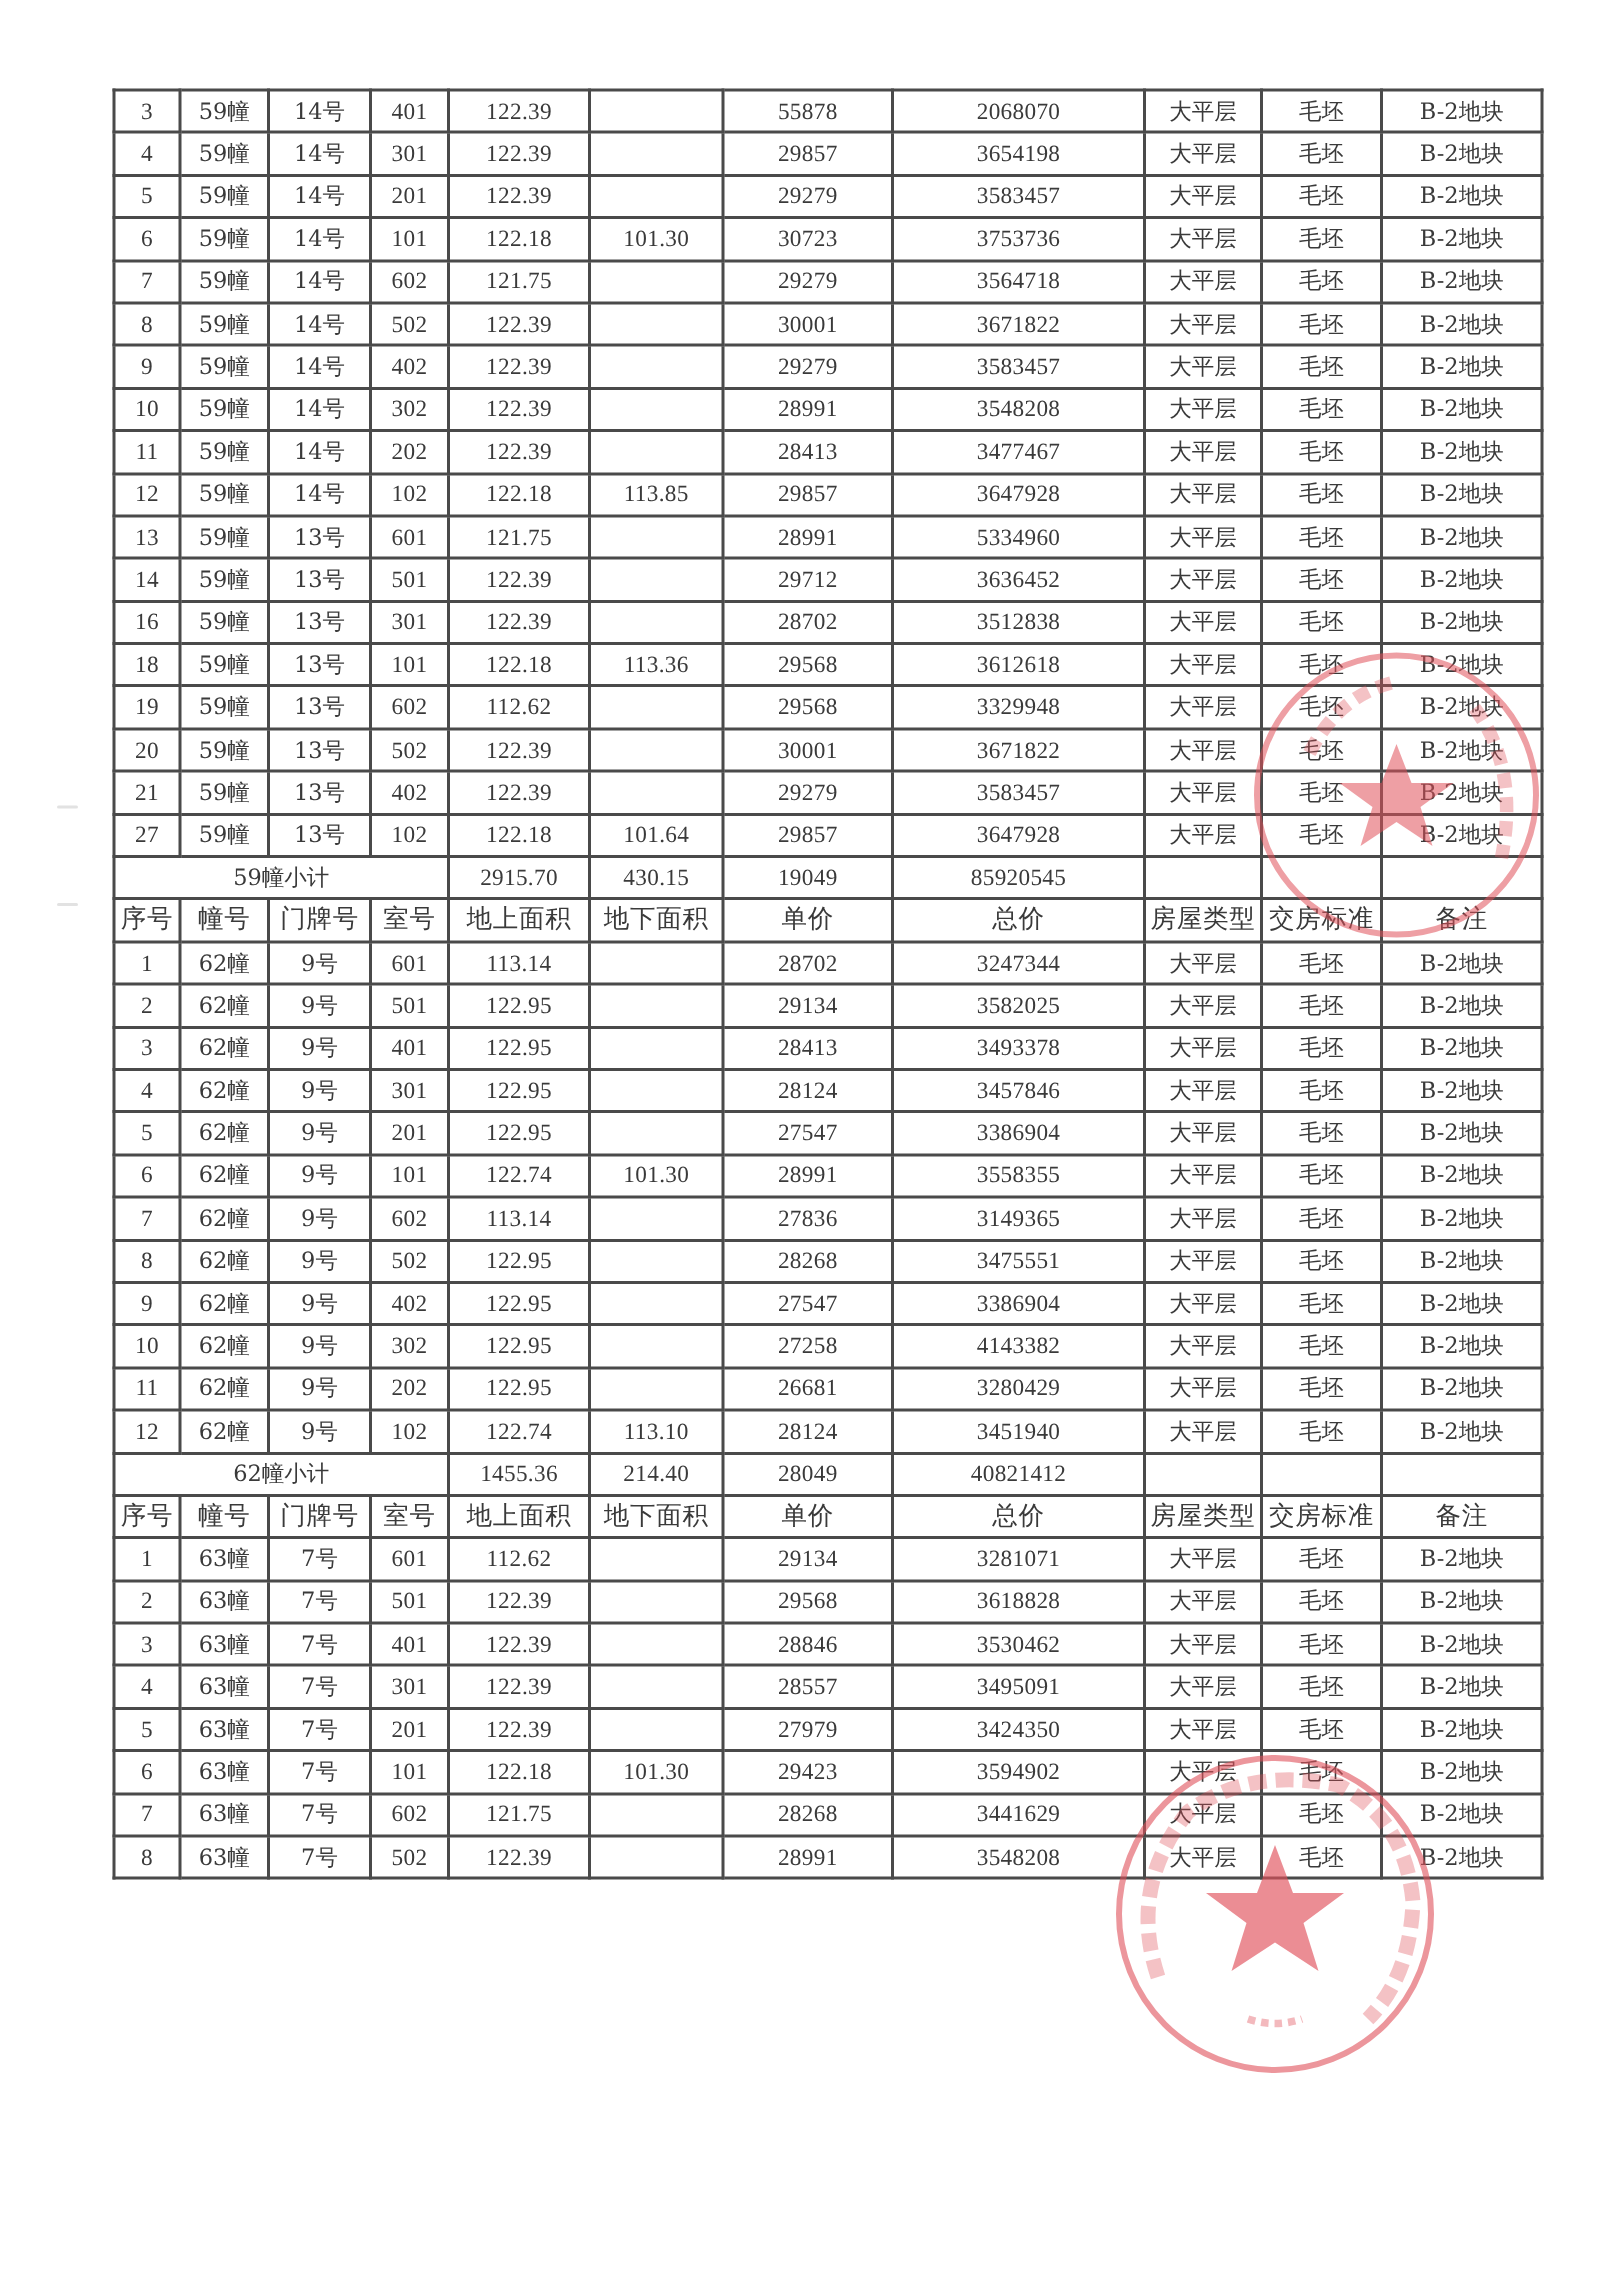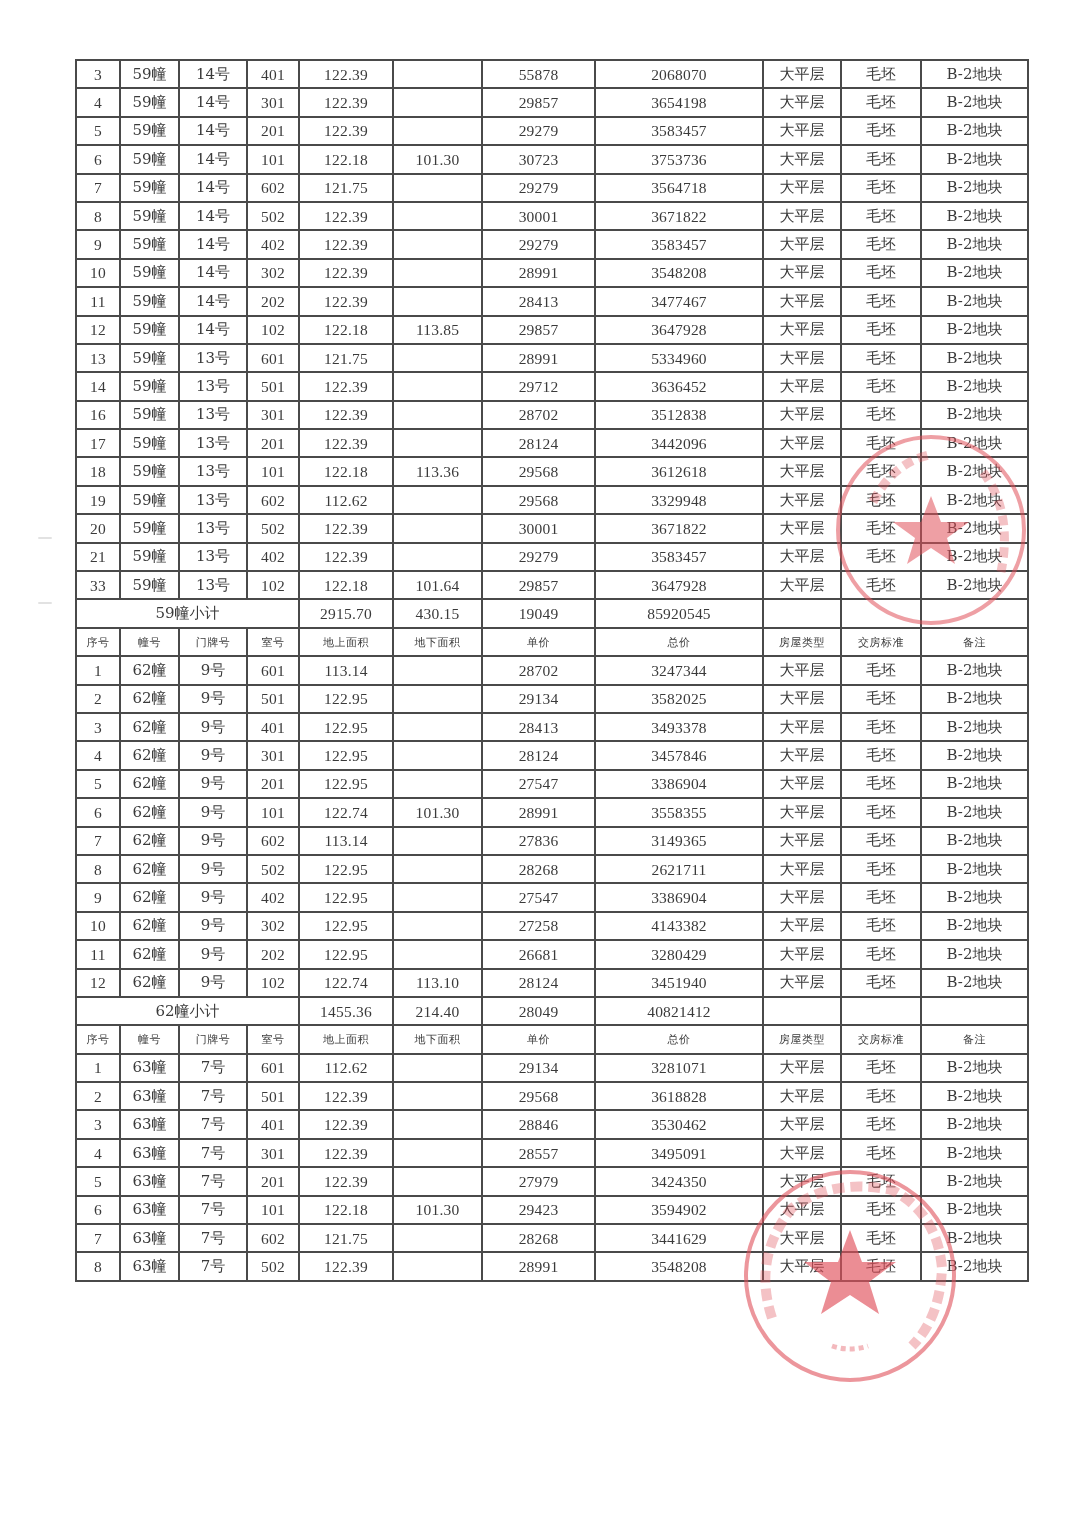--- a/index.html
+++ b/index.html
@@ -4,21 +4,21 @@
 <style>
   html, body { margin: 0; padding: 0; background: #ffffff; }
   body { width: 1080px; height: 1527px; position: relative; overflow: hidden;
          font-family: "DejaVu Serif", "Liberation Serif", serif; color: #3a3a3a; }
   #doc-table { position: absolute; left: 75px; top: 59px; border-collapse: collapse;
                table-layout: fixed; }
   #doc-table td { border: 2px solid #4a4a4a; height: 26.4px; padding: 0; text-align: center;
                   vertical-align: middle; font-size: 15px; line-height: 15px; white-space: nowrap;
                   overflow: hidden; }
   #doc-table td.num { font-family: "Liberation Serif", "DejaVu Serif", serif; font-size: 15.5px; letter-spacing: 0.2px; }
-  #doc-table tr.header td { font-size: 11px; letter-spacing: 0.5px; }
+  #doc-table tr.header td { font-size: 17px; letter-spacing: 0.5px; }
   .stamp { position: absolute; pointer-events: none; }
   .stamp svg { display: block; }
   .scan-mark { position: absolute; width: 14px; height: 2px; background: #cfcfcf; border-radius: 1px; opacity: .6; }
 </style>
 </head>
 <body>
 
 <table id="doc-table">
   <colgroup>
     <col style="width:44px">
@@ -197,33 +197,20 @@
         <td class="num">301</td>
         <td class="num">122.39</td>
         <td class="num"></td>
         <td class="num">28702</td>
         <td class="num">3512838</td>
         <td>大平层</td>
         <td>毛坯</td>
         <td>B-2地块</td>
       </tr>
       <tr>
-        <td class="num">17</td>
-        <td>59幢</td>
-        <td>13号</td>
-        <td class="num">201</td>
-        <td class="num">122.39</td>
-        <td class="num"></td>
-        <td class="num">28124</td>
-        <td class="num">3442096</td>
-        <td>大平层</td>
-        <td>毛坯</td>
-        <td>B-2地块</td>
-      </tr>
-      <tr>
         <td class="num">18</td>
         <td>59幢</td>
         <td>13号</td>
         <td class="num">101</td>
         <td class="num">122.18</td>
         <td class="num">113.36</td>
         <td class="num">29568</td>
         <td class="num">3612618</td>
         <td>大平层</td>
         <td>毛坯</td>
@@ -262,21 +249,21 @@
         <td class="num">402</td>
         <td class="num">122.39</td>
         <td class="num"></td>
         <td class="num">29279</td>
         <td class="num">3583457</td>
         <td>大平层</td>
         <td>毛坯</td>
         <td>B-2地块</td>
       </tr>
       <tr>
-        <td class="num">33</td>
+        <td class="num">27</td>
         <td>59幢</td>
         <td>13号</td>
         <td class="num">102</td>
         <td class="num">122.18</td>
         <td class="num">101.64</td>
         <td class="num">29857</td>
         <td class="num">3647928</td>
         <td>大平层</td>
         <td>毛坯</td>
         <td>B-2地块</td>
@@ -396,21 +383,21 @@
         <td>B-2地块</td>
       </tr>
       <tr>
         <td class="num">8</td>
         <td>62幢</td>
         <td>9号</td>
         <td class="num">502</td>
         <td class="num">122.95</td>
         <td class="num"></td>
         <td class="num">28268</td>
-        <td class="num">2621711</td>
+        <td class="num">3475551</td>
         <td>大平层</td>
         <td>毛坯</td>
         <td>B-2地块</td>
       </tr>
       <tr>
         <td class="num">9</td>
         <td>62幢</td>
         <td>9号</td>
         <td class="num">402</td>
         <td class="num">122.95</td>

